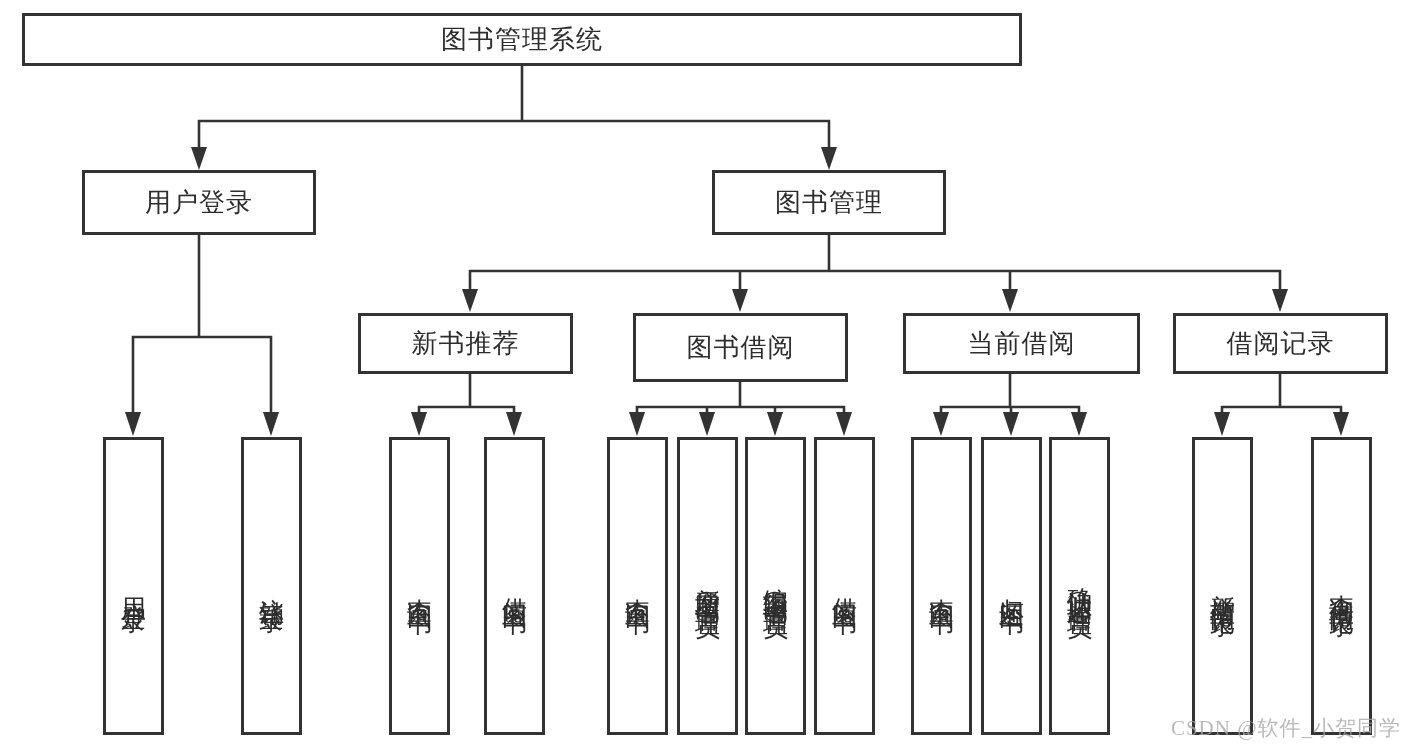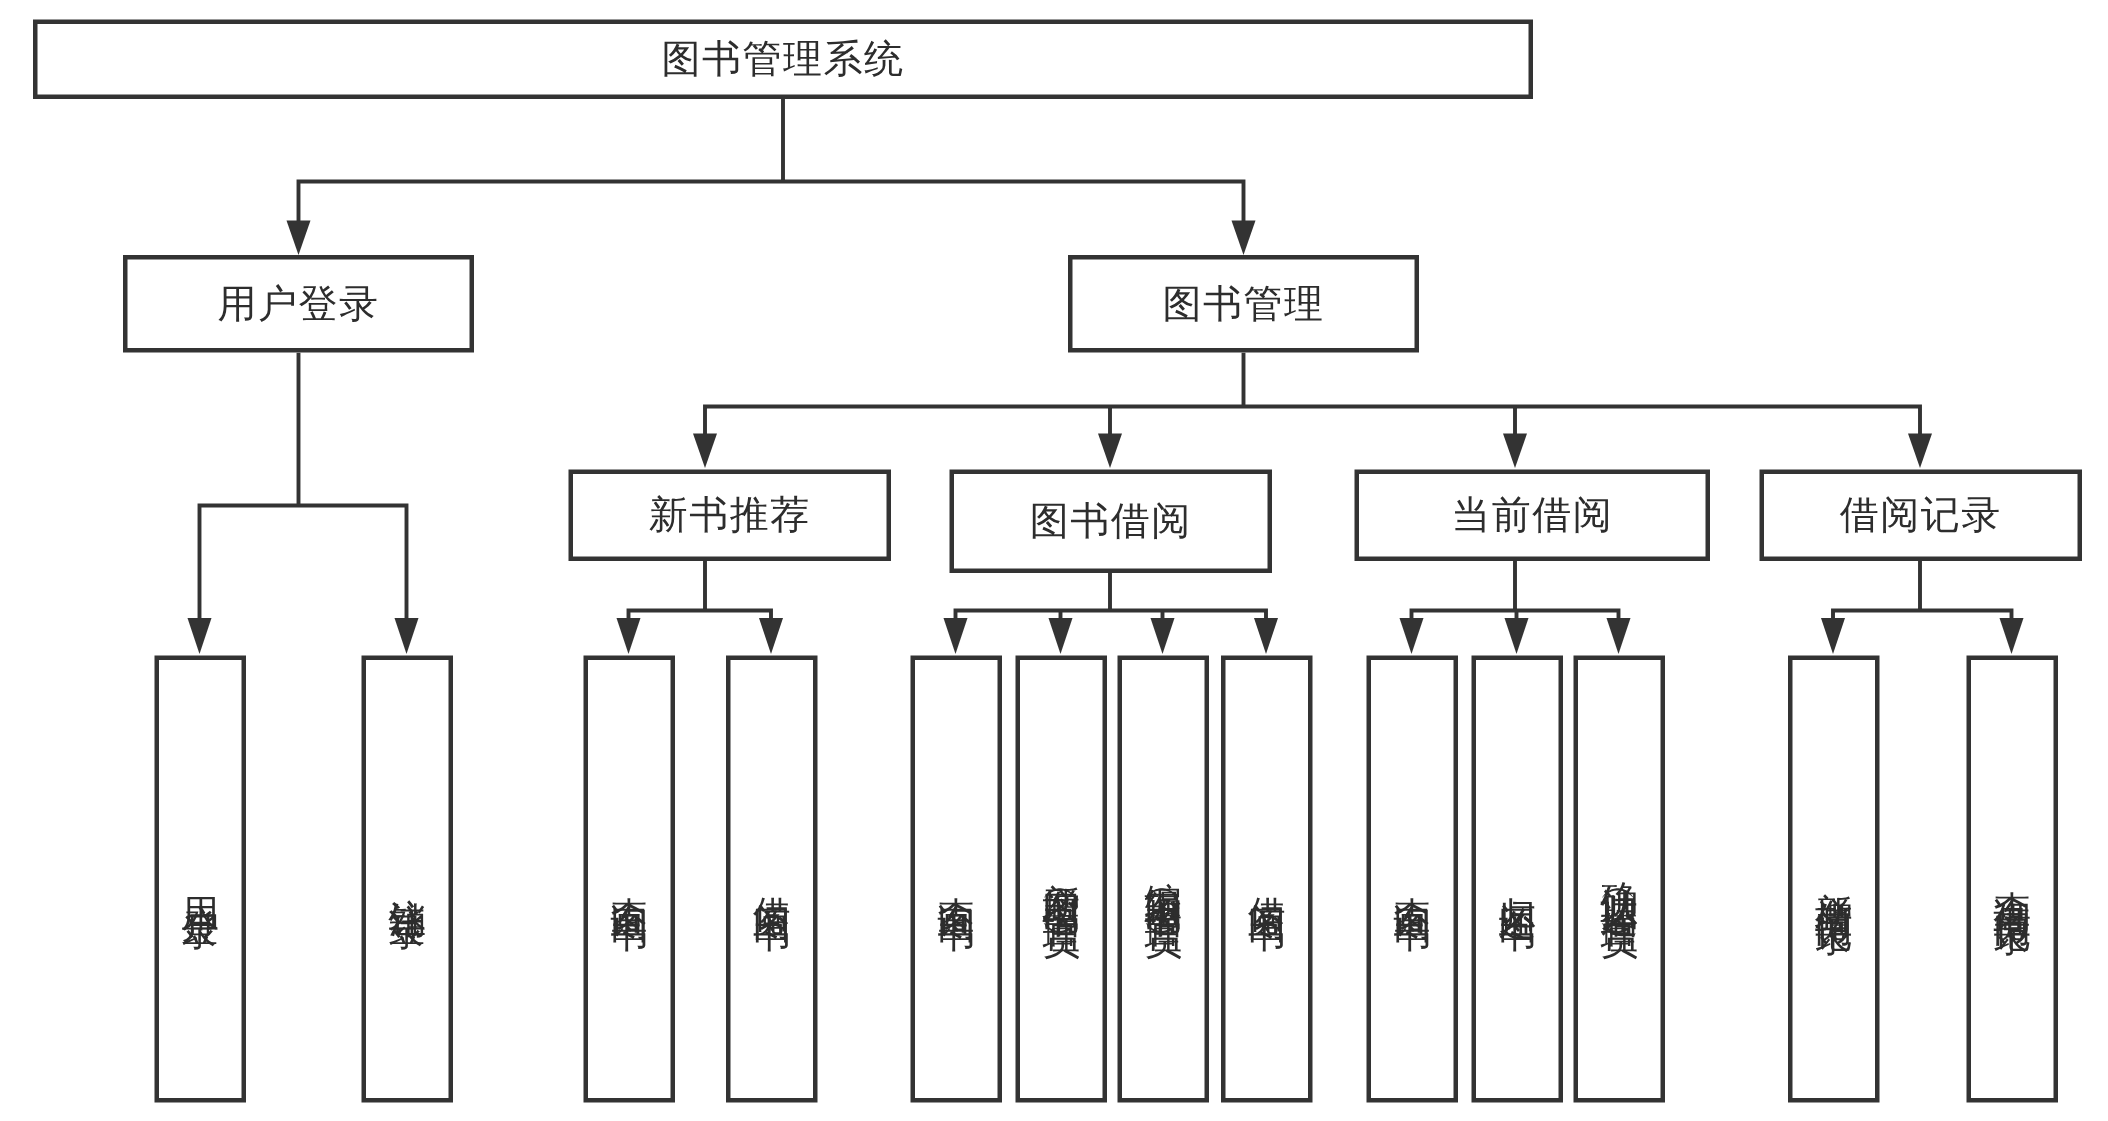--- a/index.html
+++ b/index.html
@@ -7,21 +7,21 @@
     --text:#2d2d2d;
     --bg:#ffffff;
     --wm:#a8a8a8;
   }
   html,body{margin:0;padding:0;background:var(--bg);}
   #stage{
     position:relative;
     width:1405px;height:747px;
     background:var(--bg);
     overflow:hidden;
-    font-family:Liberation Sans, sans-serif;
+    font-family:Liberation Serif, serif;
   }
   #wires{position:absolute;left:0;top:0;}
   .hbox{
     position:absolute;box-sizing:border-box;
     border:3px solid var(--line);background:#fff;
     display:flex;align-items:center;justify-content:center;
     font-size:26px;color:var(--text);letter-spacing:1px;
     white-space:nowrap;
   }
   .vbox{
@@ -94,21 +94,21 @@
     <span>图书管理系统</span>
   </div>
 
   <div class="hbox" style="left:82px;top:170px;width:234px;height:65px">
     <span>用户登录</span>
   </div>
   <div class="hbox" style="left:712px;top:170px;width:234px;height:65px">
     <span>图书管理</span>
   </div>
 
-  <div class="hbox" style="left:379px;top:313px;width:215px;height:61px">
+  <div class="hbox" style="left:358px;top:313px;width:215px;height:61px">
     <span>新书推荐</span>
   </div>
   <div class="hbox" style="left:633px;top:313px;width:215px;height:69px">
     <span>图书借阅</span>
   </div>
   <div class="hbox" style="left:903px;top:313px;width:237px;height:61px">
     <span>当前借阅</span>
   </div>
   <div class="hbox" style="left:1173px;top:313px;width:215px;height:61px">
     <span>借阅记录</span>
@@ -151,13 +151,14 @@
     <span>确认归还（管理员）</span>
   </div>
 
   <div class="vbox" style="left:1192px;top:437px;width:61px;height:298px">
     <span>新增借阅记录</span>
   </div>
   <div class="vbox" style="left:1311px;top:437px;width:61px;height:298px">
     <span>查询借阅记录</span>
   </div>
 
+  <div id="watermark">CSDN @软件_小贺同学</div>
 </div>
 
 </body></html>

